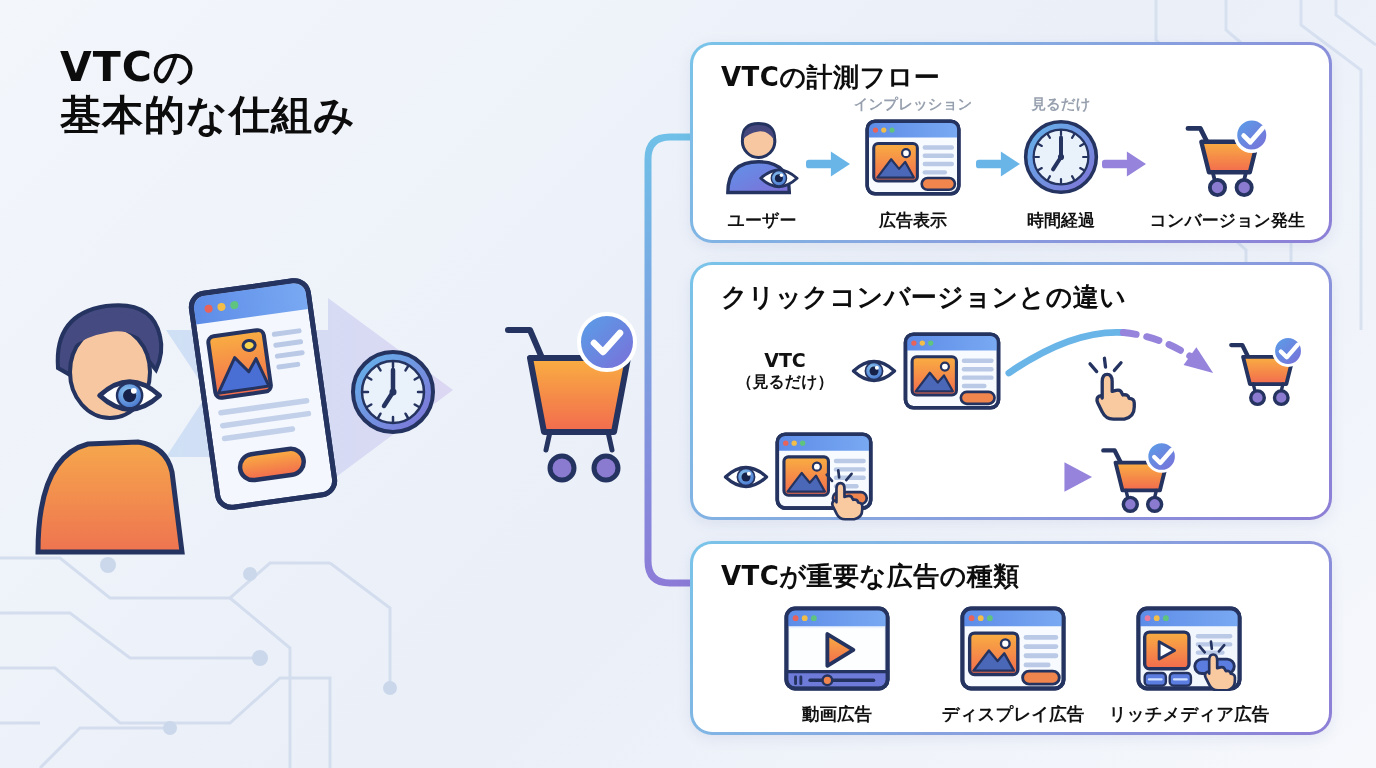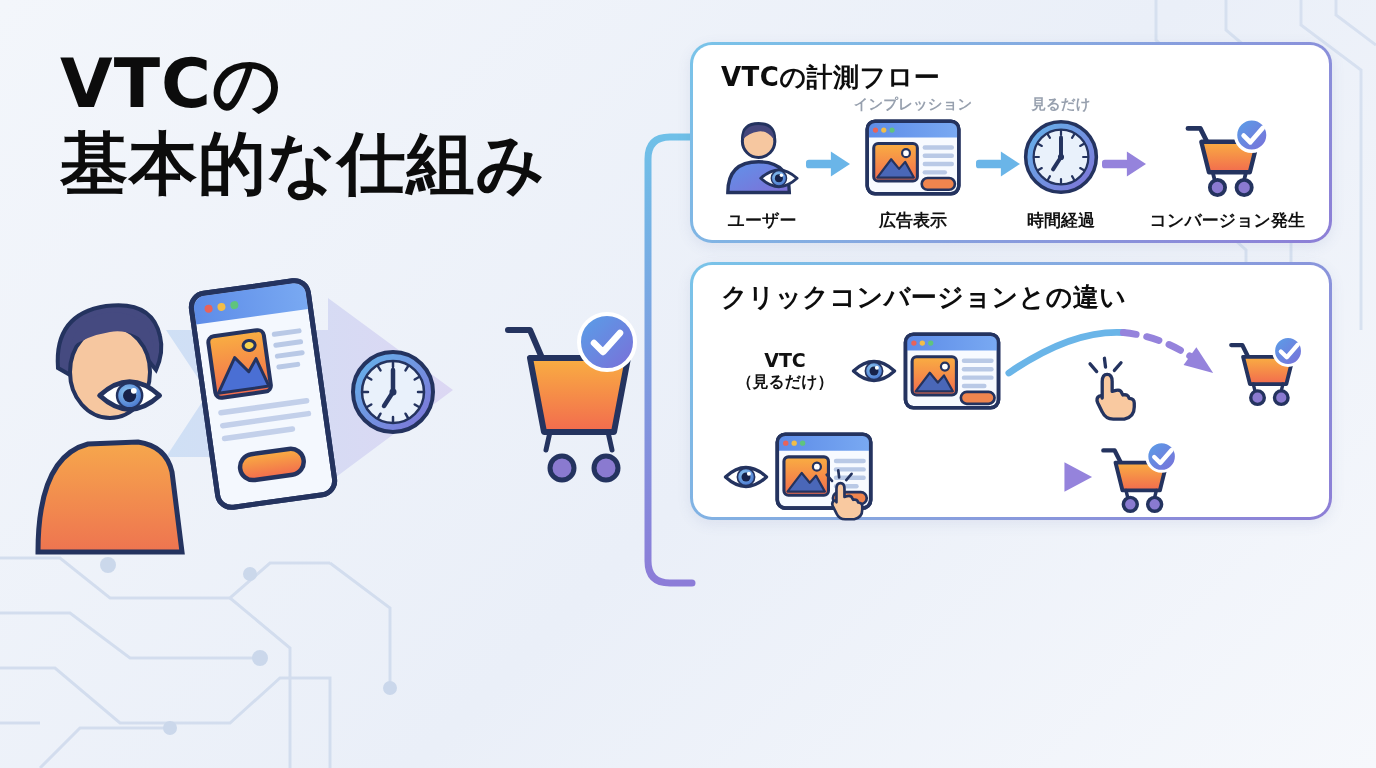--- a/index.html
+++ b/index.html
@@ -10,21 +10,21 @@
     position:relative; color:#111;
   }
   .stage { position:absolute; inset:0; }
   svg { display:block; }
   .circuit { position:absolute; opacity:.8; }
   .circuit-bl { left:0; bottom:0; }
   .circuit-tr { right:0; top:0; }
 
   .main-title {
     position:absolute; left:60px; top:44px;
-    font-size:68px; font-weight:900; line-height:1.17;
+    font-size:41px; font-weight:900; line-height:1.17;
     letter-spacing:1px; color:#0c0c0c; white-space:nowrap;
   }
 
   .hero { position:absolute; left:18px; top:272px; }
   .connector { position:absolute; left:600px; top:120px; }
 
   .panel {
     position:absolute; left:690px; width:642px;
     border:3px solid transparent; border-radius:22px;
     background:linear-gradient(#ffffff,#ffffff) padding-box,
@@ -385,14 +385,37 @@
       <svg class="cmp-arrow" width="222" height="100" viewBox="0 0 225 100">
         <path d="M6 50 H 194" fill="none" stroke="url(#gArrowLR)" stroke-width="8" stroke-linecap="round"></path>
         <polygon points="220,50 192,35 192,65" fill="#9583dc"></polygon>
       </svg>
       <svg width="80" height="75" viewBox="0 0 92 84">
           <use href="#def-cart"></use>
         </svg>
     </div>
   </section>
 
+  <section class="panel panel-types">
+    <h2>VTCが重要な広告の種類</h2>
+    <div class="types-row">
+      <div class="titem">
+        <svg width="106" height="85" viewBox="0 0 110 88">
+            <use href="#def-vidwin"></use>
+          </svg>
+        <div class="tlabel">動画広告</div>
+      </div>
+      <div class="titem">
+        <svg width="106" height="85" viewBox="0 0 110 88">
+            <use href="#def-adwin"></use>
+          </svg>
+        <div class="tlabel">ディスプレイ広告</div>
+      </div>
+      <div class="titem">
+        <svg width="106" height="85" viewBox="0 0 110 88">
+            <use href="#def-richwin"></use>
+          </svg>
+        <div class="tlabel">リッチメディア広告</div>
+      </div>
+    </div>
+  </section>
 
 </div>
 
 </body></html>

